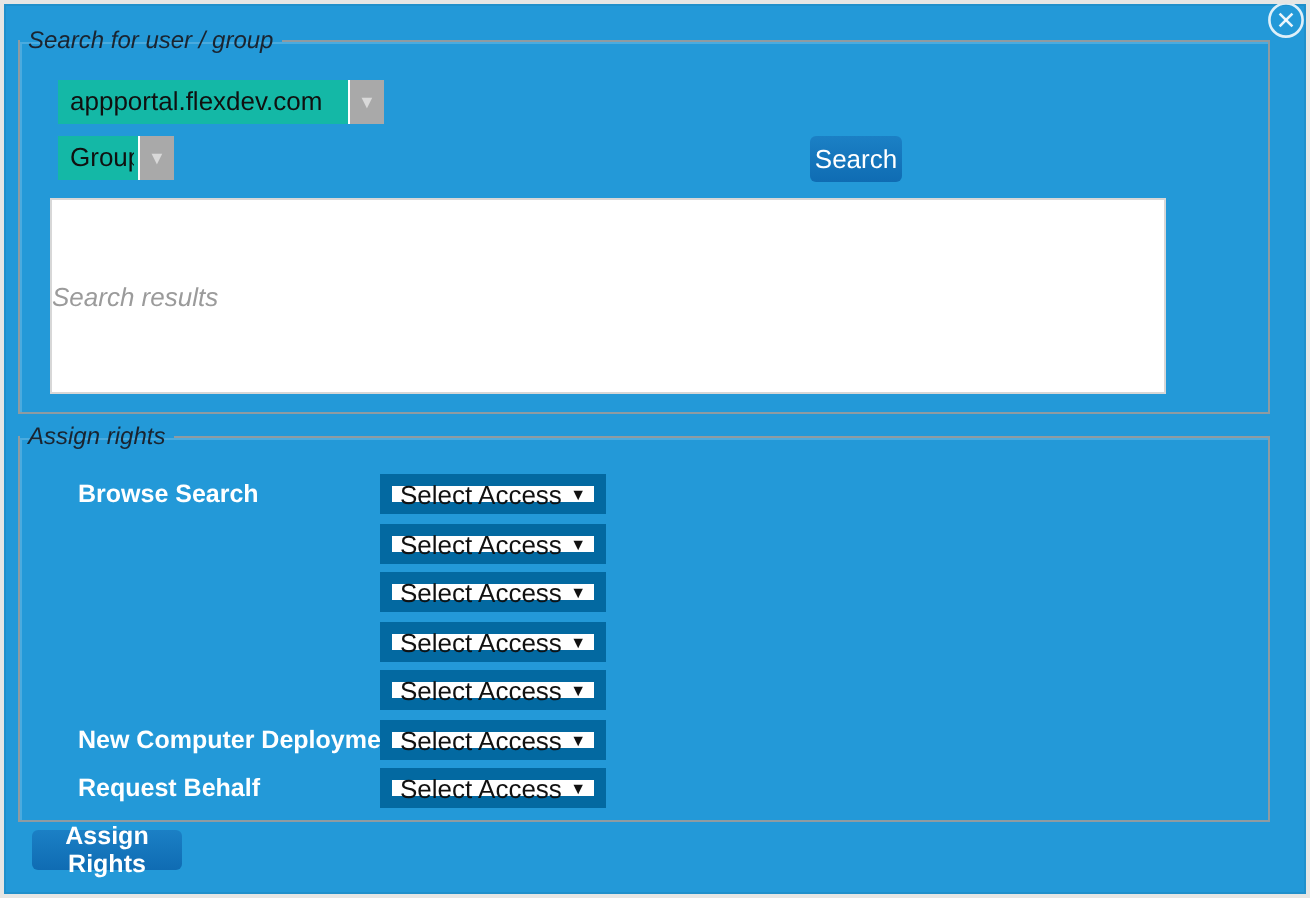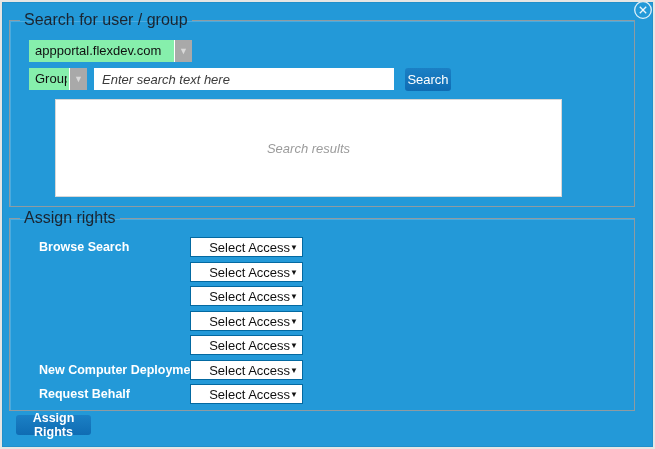--- a/index.html
+++ b/index.html
@@ -16,39 +16,39 @@
 
   
   fieldset.groupbox {
     position: absolute;
     margin: 0; padding: 0;
     border: 1px solid var(--field_border, #8f9ba1);
     box-shadow: inset 1px 1px 0 rgba(255,255,255,0.18);
     background: transparent;
   }
   fieldset.groupbox legend {
-    margin-left: 10px;
     padding: 0 4px;
-    font-size: 16px;
+    font-size: 12px;
     color: #1a2430;
     line-height: 14px;
+    font-style: italic;
   }
   #search-groupbox { left: 7px; top: 11px; width: 626px; height: 194px; }
   #rights-groupbox { left: 7px; top: 209px; width: 626px; height: 200px; }
 
   
   .close-btn {
     position: absolute; left: 631px; top: -2px;
     width: 20px; height: 20px; cursor: pointer;
   }
 
   
   .combo {
     position: absolute;
-    background: #86efac;
+    background: #14b8a6;
     height: 22px;
     cursor: default;
   }
   .combo .combo-text {
     position: absolute; left: 6px; top: 0; right: 20px;
     line-height: 22px; font-size: 13px; color: #101010;
     white-space: nowrap; overflow: hidden;
   }
   .combo .combo-arrow-btn {
     position: absolute; right: 0; top: 0; bottom: 0; width: 18px;
@@ -77,39 +77,39 @@
     border: none; border-radius: 3px;
     background: linear-gradient(180deg, #1b80c5, #0f6cb3);
     color: #ffffff; cursor: pointer;
     display: flex; align-items: center; justify-content: center;
   }
   #search-button { left: 403px; top: 66px; width: 46px; height: 23px; font-size: 13px; }
   #assign-button { left: 14px; top: 413px; width: 75px; height: 20px; font-size: 12.5px; font-weight: 600; }
 
   
   #results-box {
-    position: absolute; left: 23px; top: 97px; width: 507px; height: 98px;
+    position: absolute; left: 23px; top: 97px; width: 558px; height: 98px;
     background: #ffffff; border: 1px solid #d7d7d7;
-    display: flex; align-items: center; justify-content: center; margin-left: 30px;
+    display: flex; align-items: center; justify-content: flex-start;
   }
   #results-box .results-placeholder {
     font-style: italic; font-size: 13px; color: #9b9b9b;
   }
 
   
   .rights-row { position: absolute; left: 0; top: 0; width: 655px; height: 20px; }
   .row-label {
     position: absolute; left: 37px; top: 0;
     line-height: 20px; font-size: 12.5px; font-weight: 600; color: #ffffff;
     white-space: nowrap;
   }
   .select-box {
     position: absolute; left: 188px; top: 0; width: 113px; height: 20px;
-    background: #ffffff; border: 1px solid #0369a1;
-    display: flex; align-items: center; justify-content: flex-end;
+    background: #ffffff; border: 6px solid #0369a1;
+    display: flex; align-items: center; justify-content: space-between;
     cursor: default;
   }
   .select-box .select-value { font-size: 13px; color: #111; padding-left: 4px; white-space: nowrap; }
   .select-box .select-arrow { font-size: 8px; color: #111; padding-right: 4px; }
 </style>
 </head>
 <body>
 
 <div class="window">
 
@@ -130,21 +130,20 @@
       </span>
   </div>
 
   <div class="combo" id="scope-combo">
     <span class="combo-text">Group</span>
     <span class="combo-arrow-btn">
         <span>▼</span>
       </span>
   </div>
 
-  <input id="search-input" type="text" placeholder="Enter search text here" style="">
 
   <button class="blue-btn" id="search-button">Search</button>
 
   <div id="results-box">
     <span class="results-placeholder">Search results</span>
   </div>
 
   <fieldset class="groupbox" id="rights-groupbox">
     <legend>Assign rights</legend>
   </fieldset>

